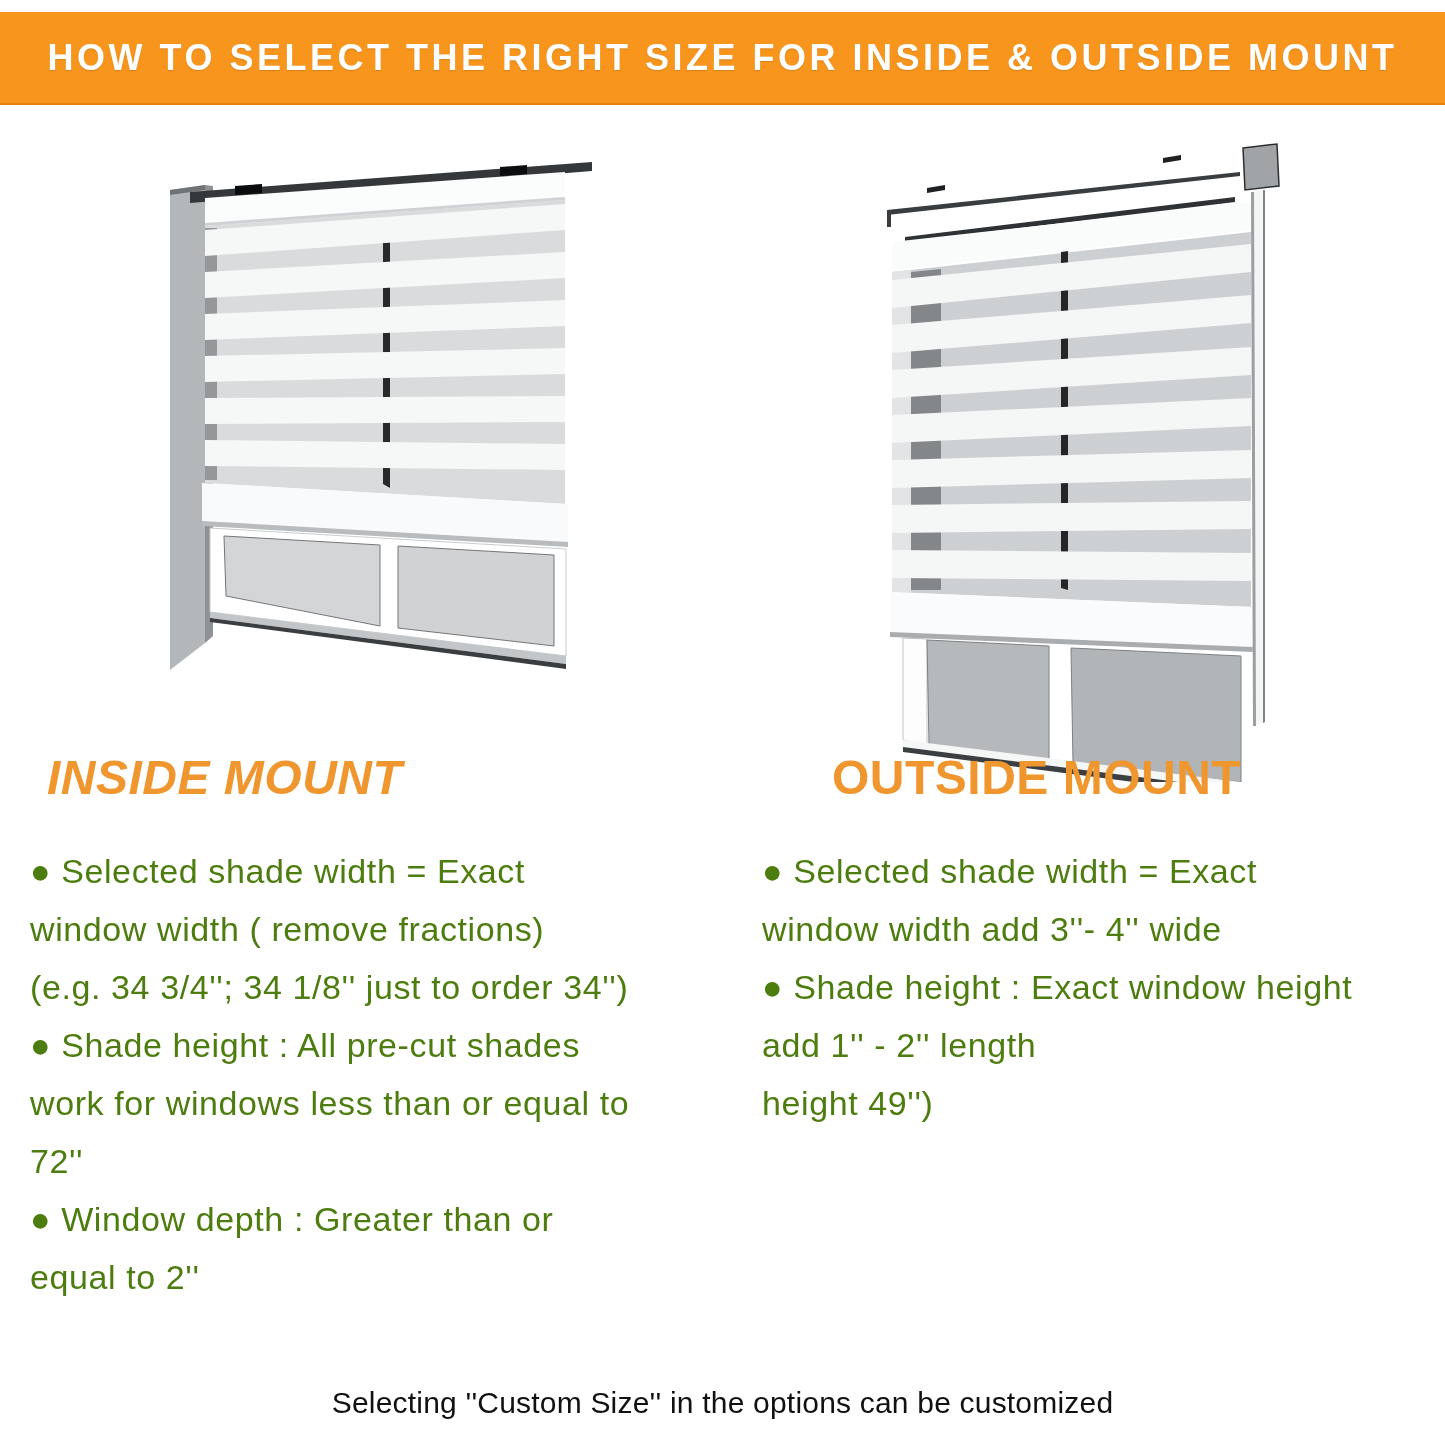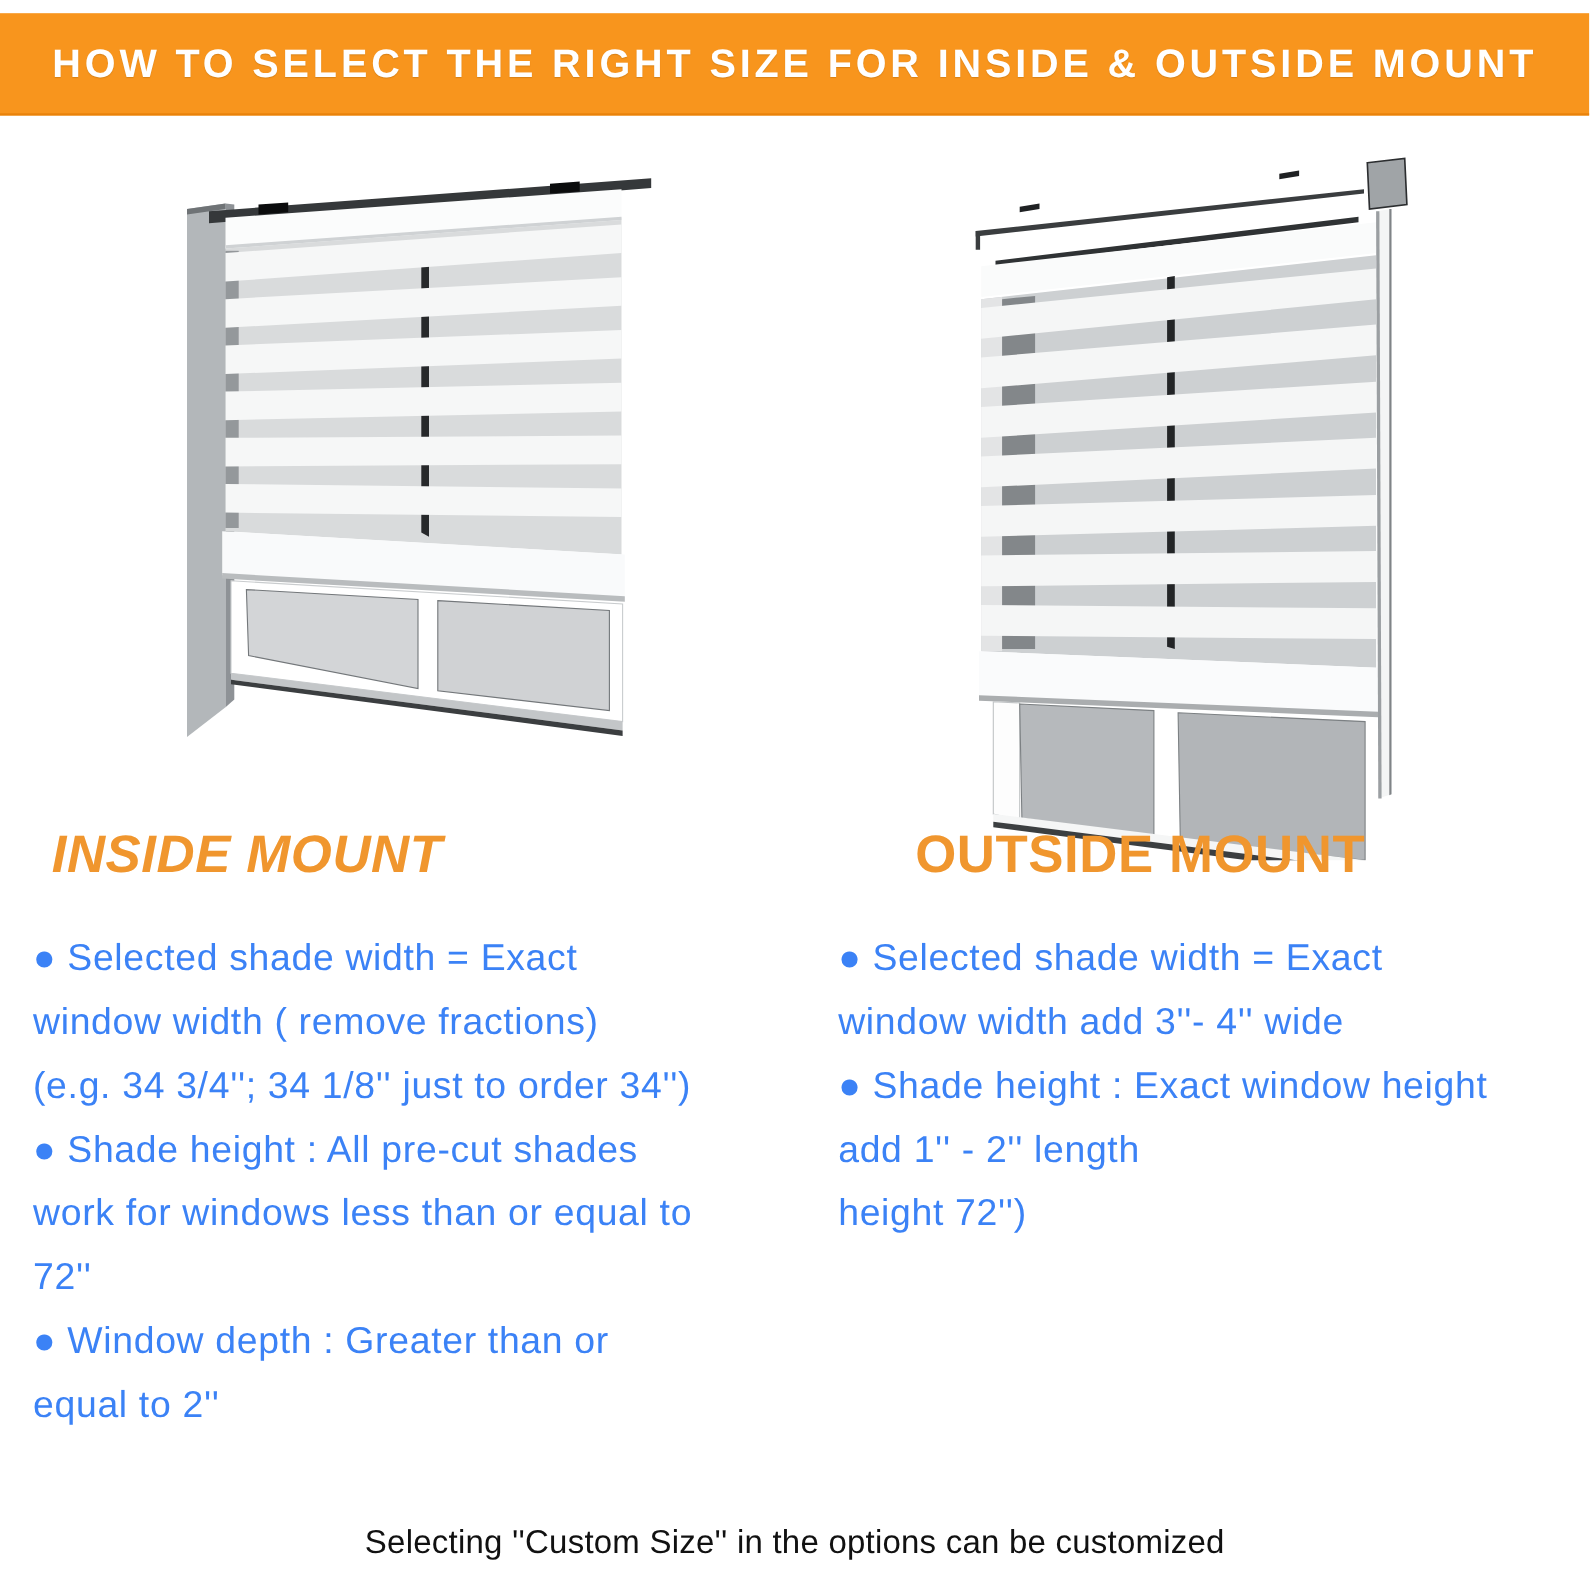--- a/index.html
+++ b/index.html
@@ -31,21 +31,21 @@
   .mount-heading{
     position:absolute;
     color:#F0962E;font-size:48px;font-weight:700;
     letter-spacing:.5px;white-space:nowrap;line-height:56px;
   }
   .heading-inside{left:47px;top:750px;font-style:italic;}
   .heading-outside{left:832px;top:750px;}
   
   .col{
     position:absolute;top:842px;
-    color:#3b82f6;font-size:34px;letter-spacing:.6px;
+    color:#4d7c0f;font-size:34px;letter-spacing:.6px;
   }
   .col-inside{left:30px;width:700px;}
   .col-outside{left:762px;width:670px;}
   .line{height:58px;line-height:58px;white-space:nowrap;}
   
   .footer-note{
     position:absolute;left:0;top:1386px;width:1445px;
     text-align:center;color:#111;font-size:30px;letter-spacing:.2px;
   }
 </style>
@@ -168,18 +168,18 @@
     <div class="line">72''</div>
     <div class="line">● Window depth : Greater than or</div>
     <div class="line">equal to 2''</div>
   </div>
 
   <div class="col col-outside">
     <div class="line">● Selected shade width = Exact</div>
     <div class="line">window width add 3''- 4'' wide</div>
     <div class="line">● Shade height : Exact window height</div>
     <div class="line">add 1'' - 2'' length</div>
-    <div class="line">height 72'')</div>
+    <div class="line">height 49'')</div>
   </div>
 
   <div class="footer-note">Selecting ''Custom Size'' in the options can be customized</div>
 
 </div>
 
 </body></html>

